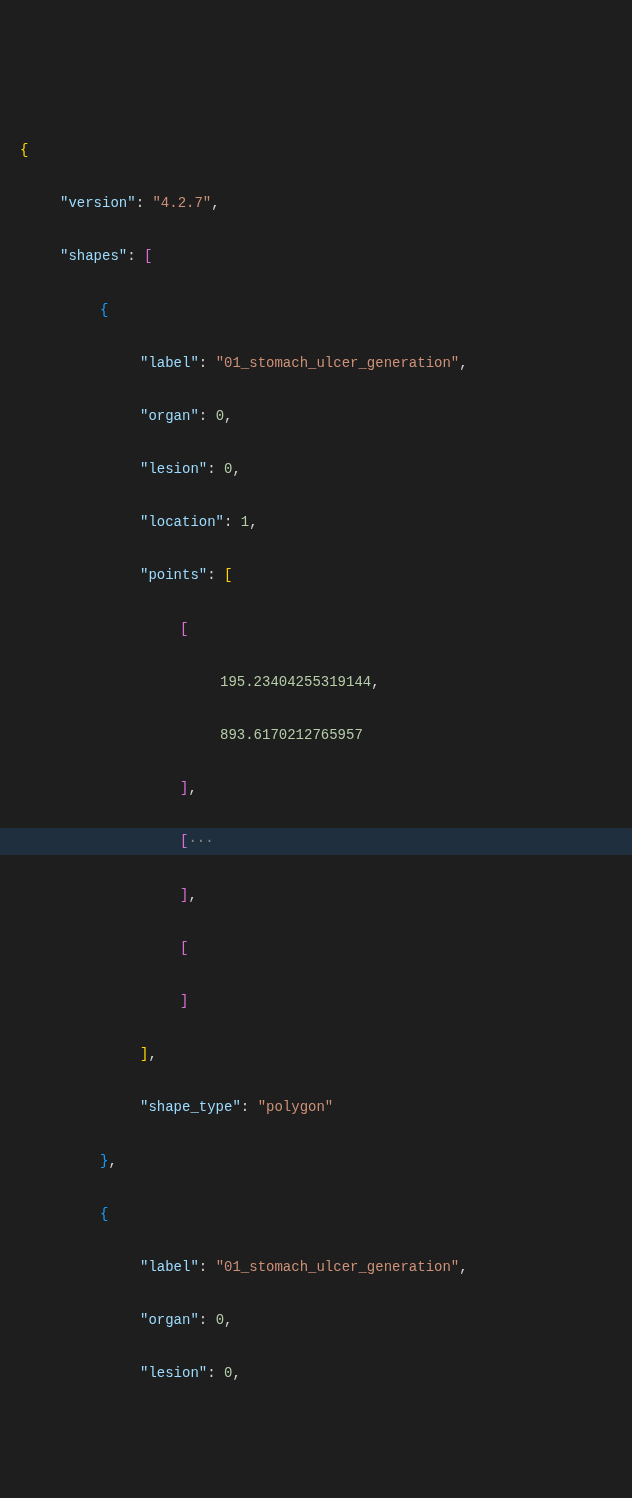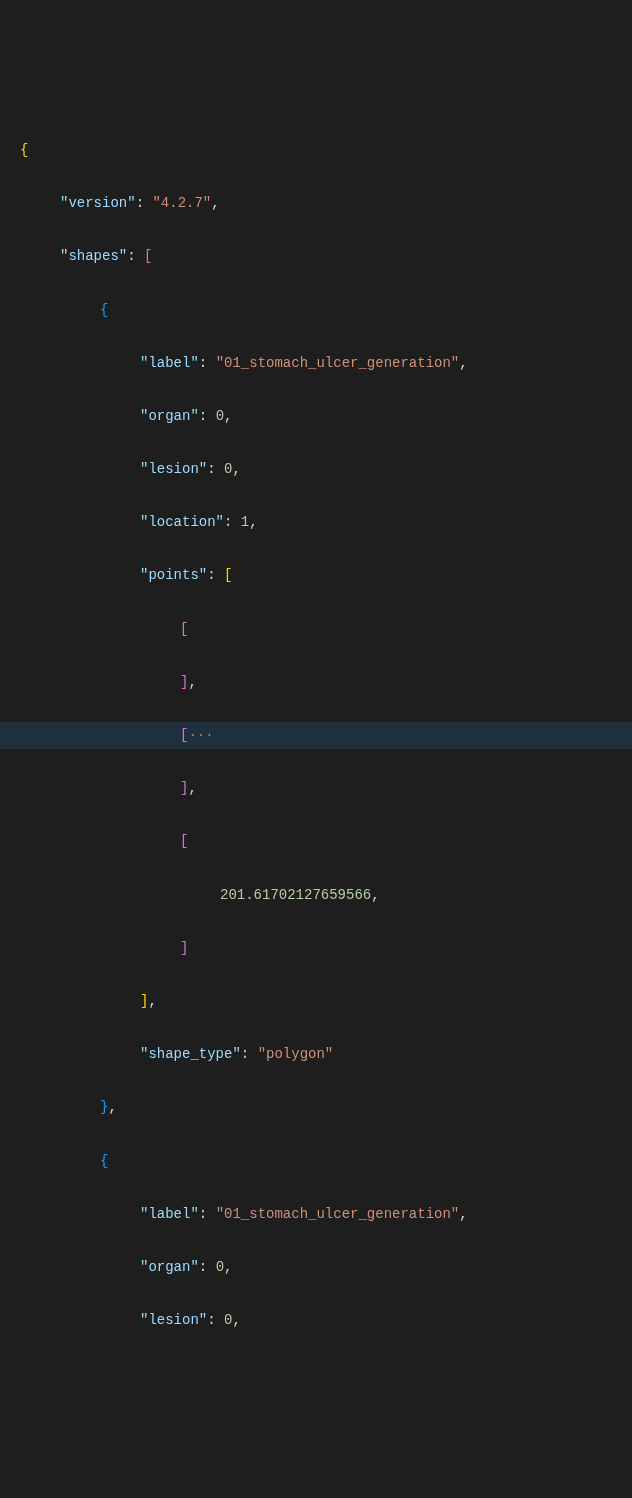--- a/index.html
+++ b/index.html
@@ -44,25 +44,26 @@
 <div class="line"><span class="brace">{</span></div>
 <div class="line i1"><span class="key">"version"</span><span class="punct">: </span><span class="str">"4.2.7"</span><span class="punct">,</span></div>
 <div class="line i1"><span class="key">"shapes"</span><span class="punct">: </span><span class="brace-m">[</span></div>
 <div class="line i2"><span class="brace-b">{</span></div>
 <div class="line i3"><span class="key">"label"</span><span class="punct">: </span><span class="str">"01_stomach_ulcer_generation"</span><span class="punct">,</span></div>
 <div class="line i3"><span class="key">"organ"</span><span class="punct">: </span><span class="num">0</span><span class="punct">,</span></div>
 <div class="line i3"><span class="key">"lesion"</span><span class="punct">: </span><span class="num">0</span><span class="punct">,</span></div>
 <div class="line i3"><span class="key">"location"</span><span class="punct">: </span><span class="num">1</span><span class="punct">,</span></div>
 <div class="line i3"><span class="key">"points"</span><span class="punct">: </span><span class="brace">[</span></div>
 <div class="line i4"><span class="brace-m">[</span></div>
+<div class="line i5"><span class="num">195.23404255319144</span><span class="punct">,</span></div>
+<div class="line i5"><span class="num">893.6170212765957</span></div>
 <div class="line i4"><span class="brace-m">]</span><span class="punct">,</span></div>
 <div class="line i4 highlighted"><span class="brace-m">[</span><span class="fold">···</span></div>
 <div class="line i4"><span class="brace-m">]</span><span class="punct">,</span></div>
 <div class="line i4"><span class="brace-m">[</span></div>
-<div class="line i5"><span class="num">201.61702127659566</span><span class="punct">,</span></div>
 <div class="line i4"><span class="brace-m">]</span></div>
 <div class="line i3"><span class="brace">]</span><span class="punct">,</span></div>
 <div class="line i3"><span class="key">"shape_type"</span><span class="punct">: </span><span class="str">"polygon"</span></div>
 <div class="line i2"><span class="brace-b">}</span><span class="punct">,</span></div>
 <div class="line i2"><span class="brace-b">{</span></div>
 <div class="line i3"><span class="key">"label"</span><span class="punct">: </span><span class="str">"01_stomach_ulcer_generation"</span><span class="punct">,</span></div>
 <div class="line i3"><span class="key">"organ"</span><span class="punct">: </span><span class="num">0</span><span class="punct">,</span></div>
 <div class="line i3"><span class="key">"lesion"</span><span class="punct">: </span><span class="num">0</span><span class="punct">,</span></div>
 
 

